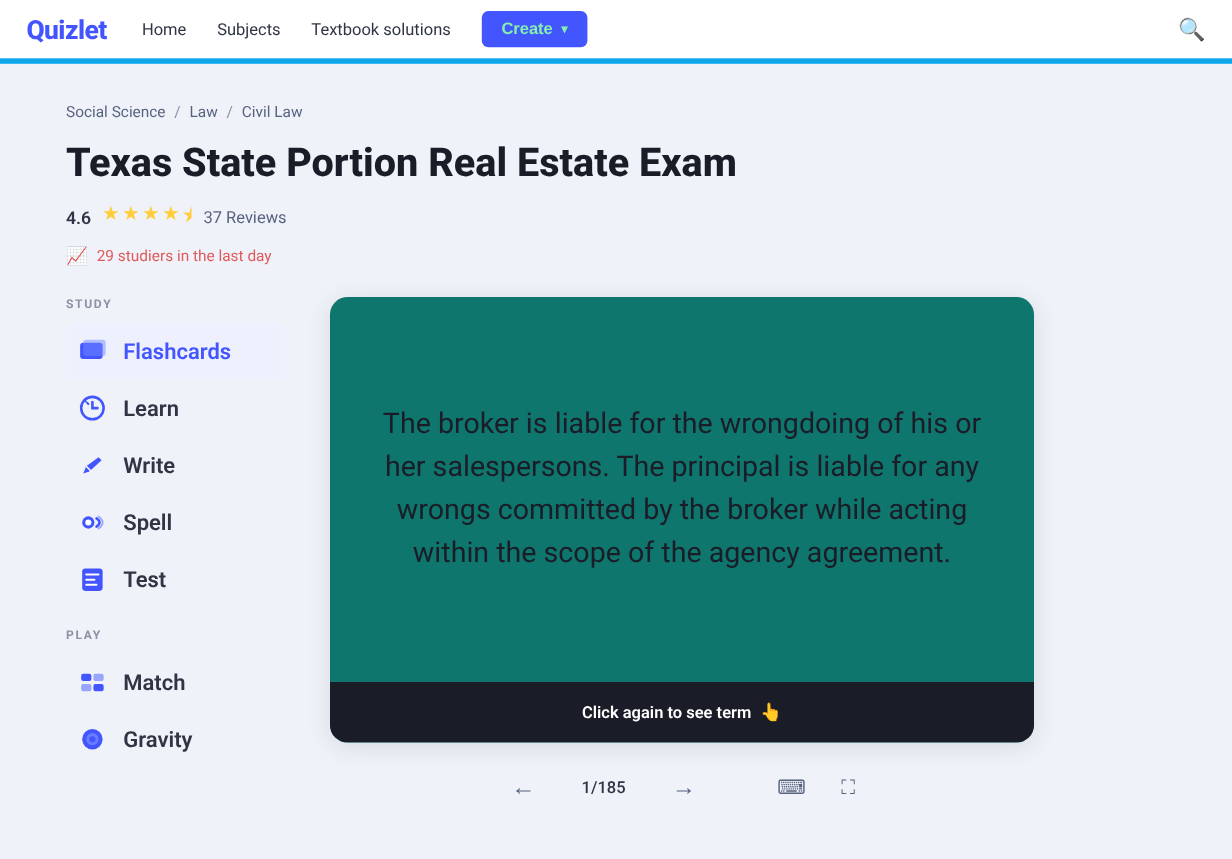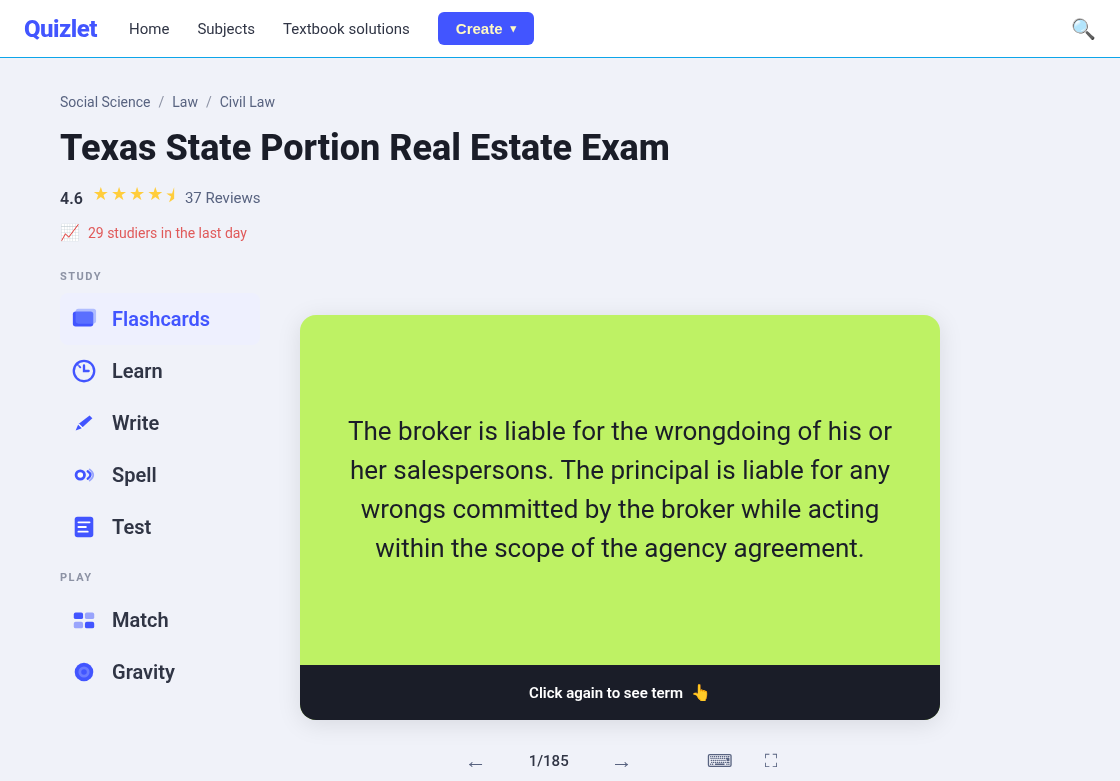--- a/index.html
+++ b/index.html
@@ -5,21 +5,21 @@
     * { margin: 0; padding: 0; box-sizing: border-box; }
     body { font-family: -apple-system, BlinkMacSystemFont, 'Segoe UI', Roboto, sans-serif; background: #f0f2f9; min-height: 781px; width: 1120px; overflow-x: hidden; }
 
     
     .navbar {
       background: #fff;
       height: 58px;
       display: flex;
       align-items: center;
       padding: 0 24px;
-      border-bottom: 1px solid #0ea5e9;
+      border-bottom: 5px solid #0ea5e9;
       position: sticky;
       top: 0;
       z-index: 100;
     }
     .nav-logo {
       font-size: 24px;
       font-weight: 800;
       color: #4255ff;
       margin-right: 32px;
       letter-spacing: -0.5px;
@@ -32,21 +32,21 @@
     }
     .nav-link {
       font-size: 15px;
       color: #303545;
       text-decoration: none;
       cursor: pointer;
       text-align: center;
     }
     .nav-create-btn {
       background: #4255ff;
-      color: #fef9c3;
+      color: #86efac;
       border: none;
       border-radius: 6px;
       padding: 8px 18px;
       font-size: 15px;
       font-weight: 600;
       cursor: pointer;
       display: flex;
       align-items: center;
       gap: 8px;
     }
@@ -156,26 +156,25 @@
       flex-shrink: 0;
     }
     .play-section { margin-top: 18px; }
 
     
     .flashcard-panel {
       flex: 1;
       max-width: 640px;
     }
     .flashcard {
-      background: #bef264;
+      background: #0f766e;
       border-radius: 16px;
       box-shadow: 0 4px 24px rgba(0,0,0,0.1);
       overflow: hidden;
       min-height: 400px;
-      margin-top: 45px;
     }
     .flashcard-body {
       padding: 60px 48px;
       min-height: 350px;
       display: flex;
       align-items: center;
       justify-content: center;
       cursor: pointer;
     }
     .flashcard-text {

